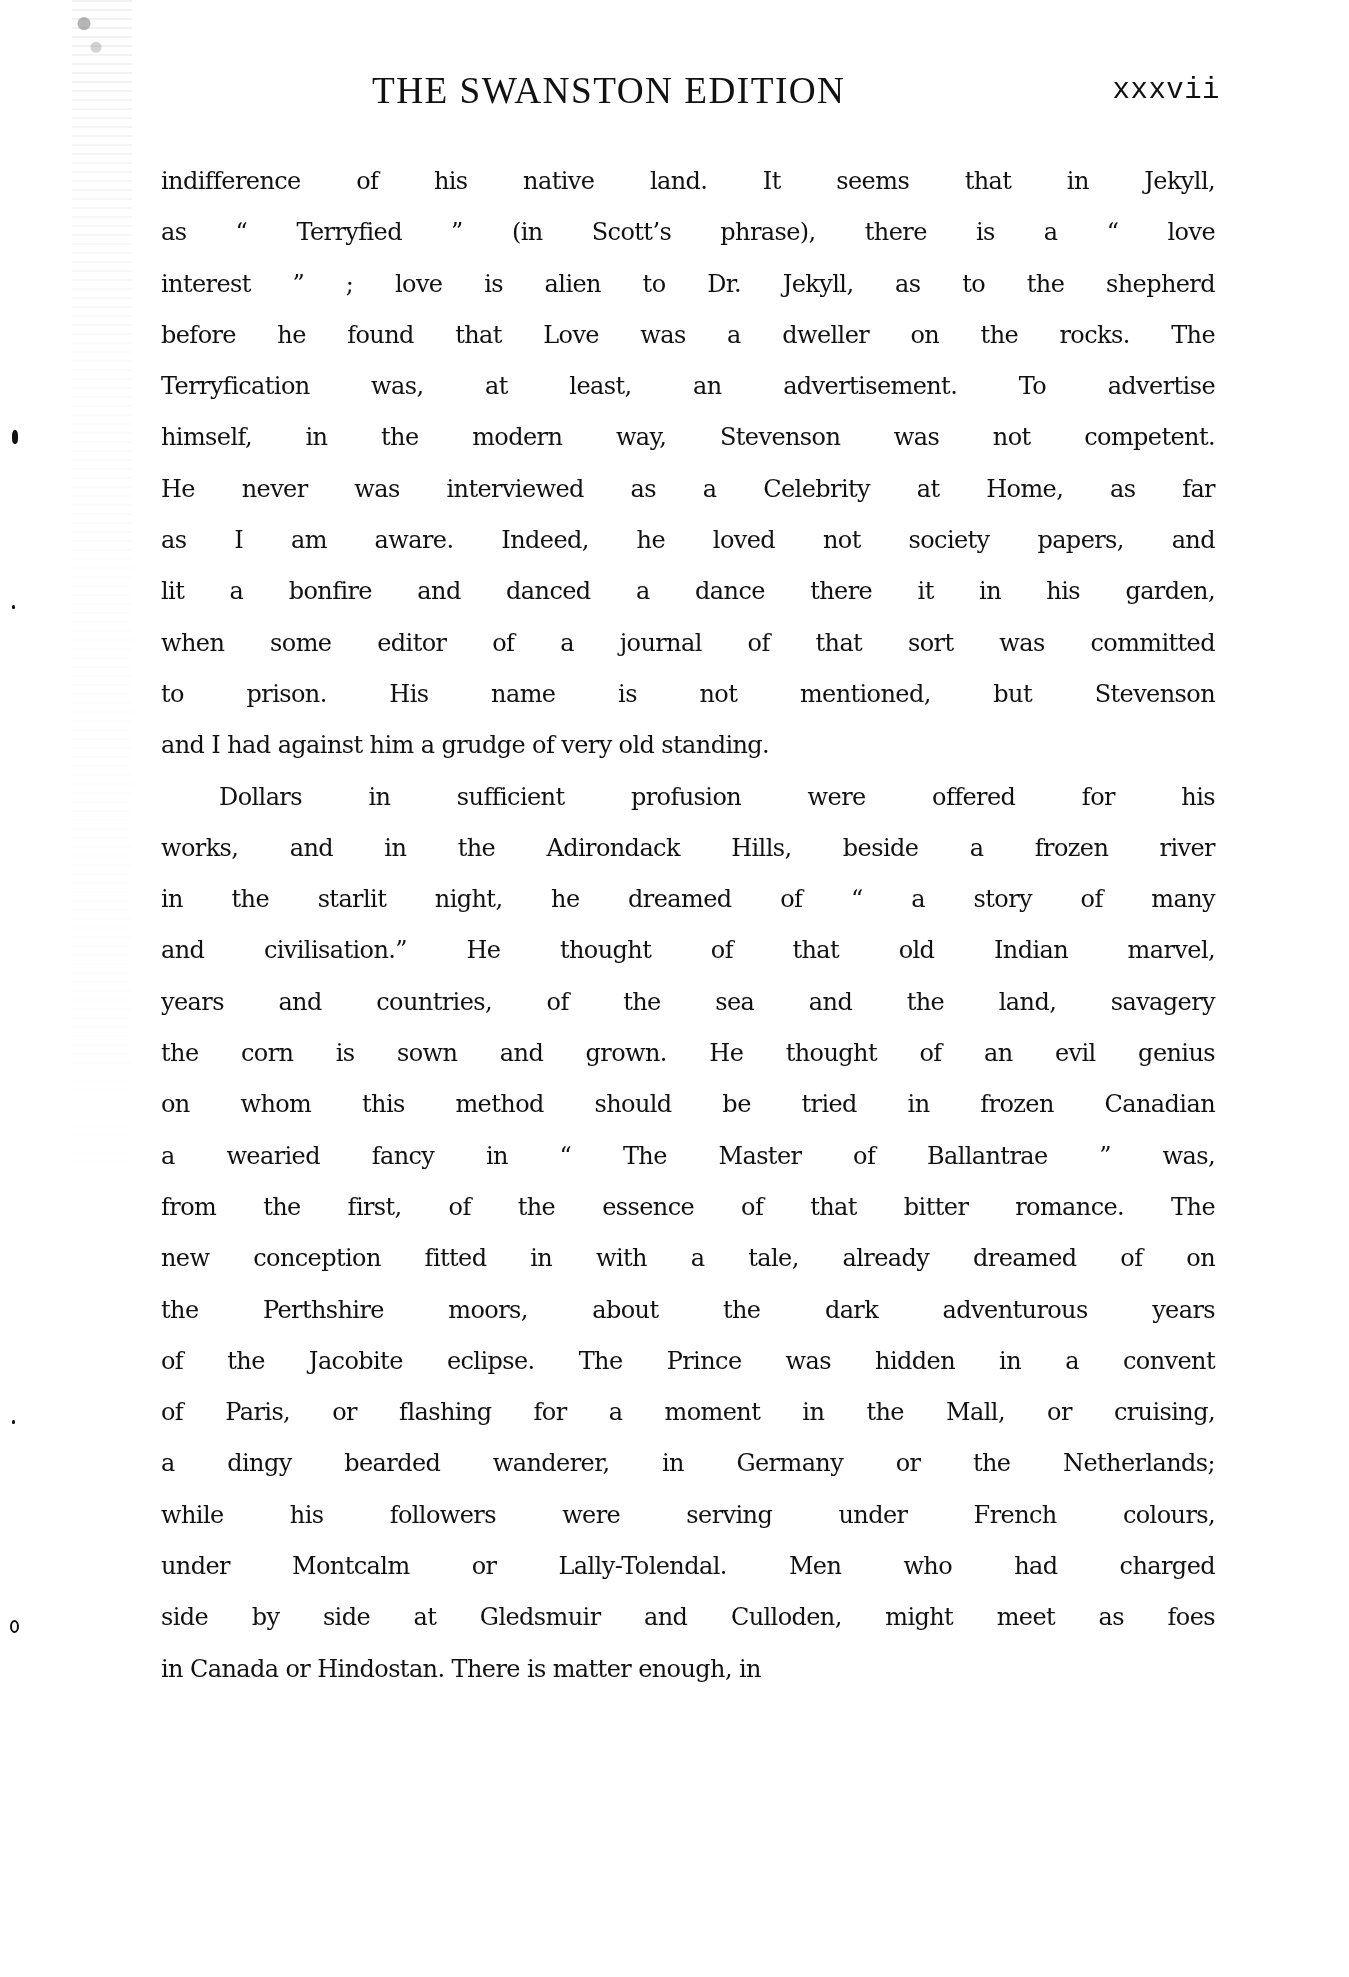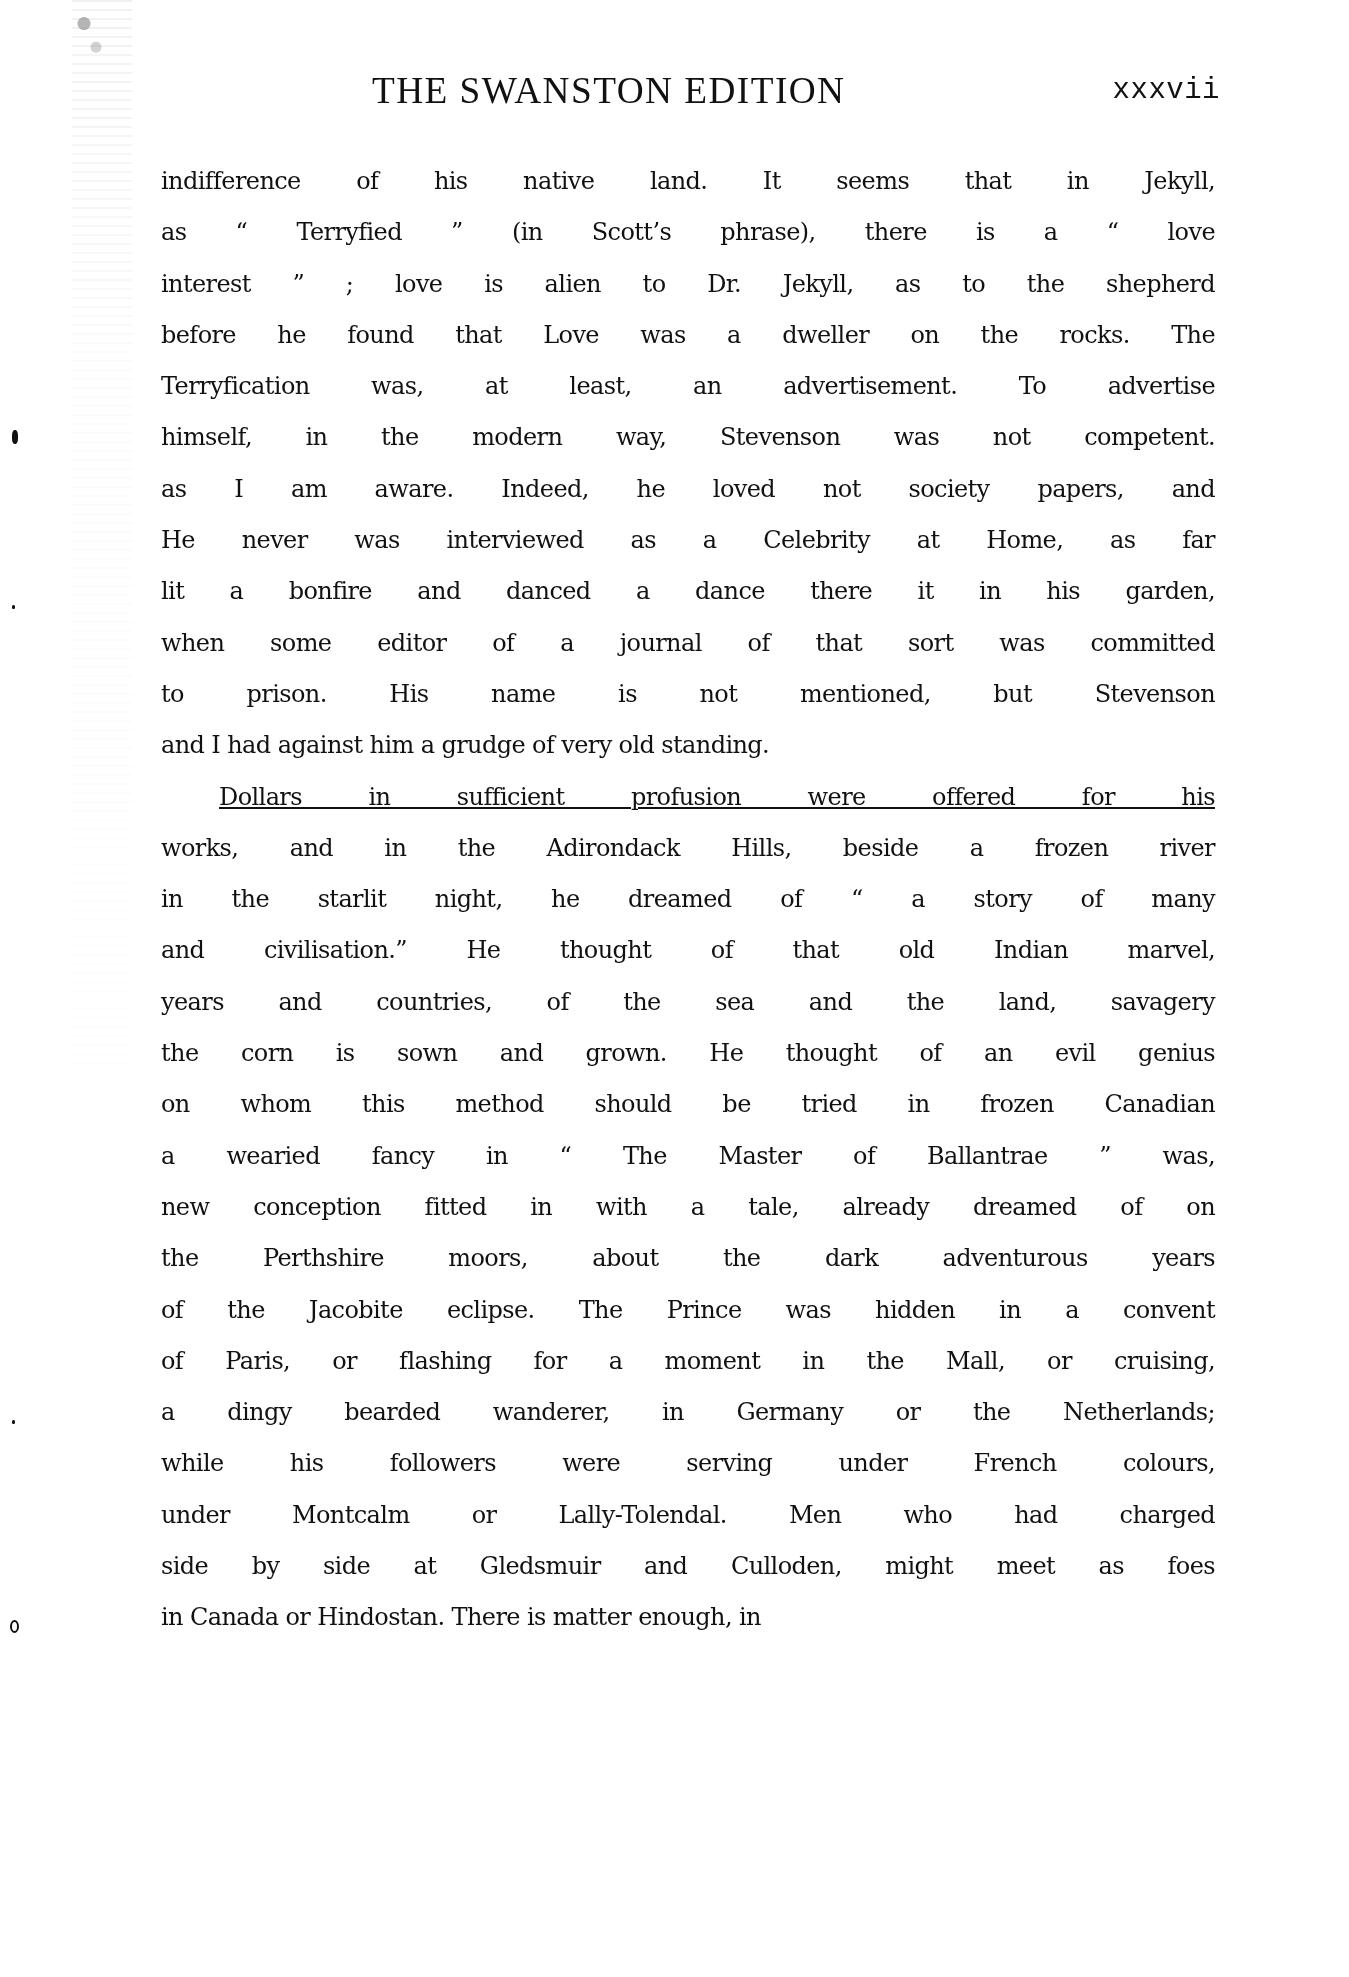--- a/index.html
+++ b/index.html
@@ -76,21 +76,20 @@
       text-align-last: justify;
       height: 51.3px;
       overflow: visible;
       letter-spacing: -0.6px;
     }
     .line.last {
       text-align-last: left;
     }
     .line.indent {
       padding-left: 58px;
-      text-decoration: underline;
     }
   </style>
 </head>
 <body>
 
 <div class="scan-edge"></div>
 <div class="edge-speck" style="left:12px;top:430px;width:6px;height:14px;"></div>
 <div class="edge-speck" style="left:12px;top:605px;width:3px;height:4px;"></div>
 <div class="edge-speck" style="left:12px;top:1420px;width:3px;height:4px;"></div>
 <div class="edge-speck" style="left:10px;top:1620px;width:5px;height:9px;background:none;border:2px solid #111;border-radius:50%;"></div>
@@ -102,36 +101,37 @@
 
 <main class="body-text">
   <div id="paragraphs">
       <div>
         <span class="line">indifference of his native land.  It seems that in Jekyll,</span>
         <span class="line">as “ Terryfied ” (in Scott’s phrase), there is a “ love</span>
         <span class="line">interest ” ; love is alien to Dr. Jekyll, as to the shepherd</span>
         <span class="line">before he found that Love was a dweller on the rocks.  The</span>
         <span class="line">Terryfication was, at least, an advertisement.  To advertise</span>
         <span class="line">himself, in the modern way, Stevenson was not competent.</span>
+        <span class="line">He never was interviewed as a Celebrity at Home, as far</span>
         <span class="line">as I am aware.  Indeed, he loved not society papers, and</span>
-        <span class="line">He never was interviewed as a Celebrity at Home, as far</span>
         <span class="line">lit a bonfire and danced a dance there it in his garden,</span>
         <span class="line">when some editor of a journal of that sort was committed</span>
         <span class="line">to prison.  His name is not mentioned, but Stevenson</span>
         <span class="line last">and I had against him a grudge of very old standing.</span>
       </div>
       <div>
         <span class="line indent">Dollars in sufficient profusion were offered for his</span>
         <span class="line">works, and in the Adirondack Hills, beside a frozen river</span>
         <span class="line">in the starlit night, he dreamed of “ a story of many</span>
         <span class="line">and civilisation.”  He thought of that old Indian marvel,</span>
         <span class="line">years and countries, of the sea and the land, savagery</span>
         <span class="line">the corn is sown and grown.  He thought of an evil genius</span>
         <span class="line">on whom this method should be tried in frozen Canadian</span>
         <span class="line">a wearied fancy in “ The Master of Ballantrae ” was,</span>
+        <span class="line">from the first, of the essence of that bitter romance.  The</span>
         <span class="line">new conception fitted in with a tale, already dreamed of on</span>
         <span class="line">the Perthshire moors, about the dark adventurous years</span>
         <span class="line">of the Jacobite eclipse.  The Prince was hidden in a convent</span>
         <span class="line">of Paris, or flashing for a moment in the Mall, or cruising,</span>
         <span class="line">a dingy bearded wanderer, in Germany or the Netherlands;</span>
         <span class="line">while his followers were serving under French colours,</span>
         <span class="line">under Montcalm or Lally-Tolendal.  Men who had charged</span>
         <span class="line">side by side at Gledsmuir and Culloden, might meet as foes</span>
         <span class="line last">in Canada or Hindostan.  There is matter enough, in</span>
       </div>

